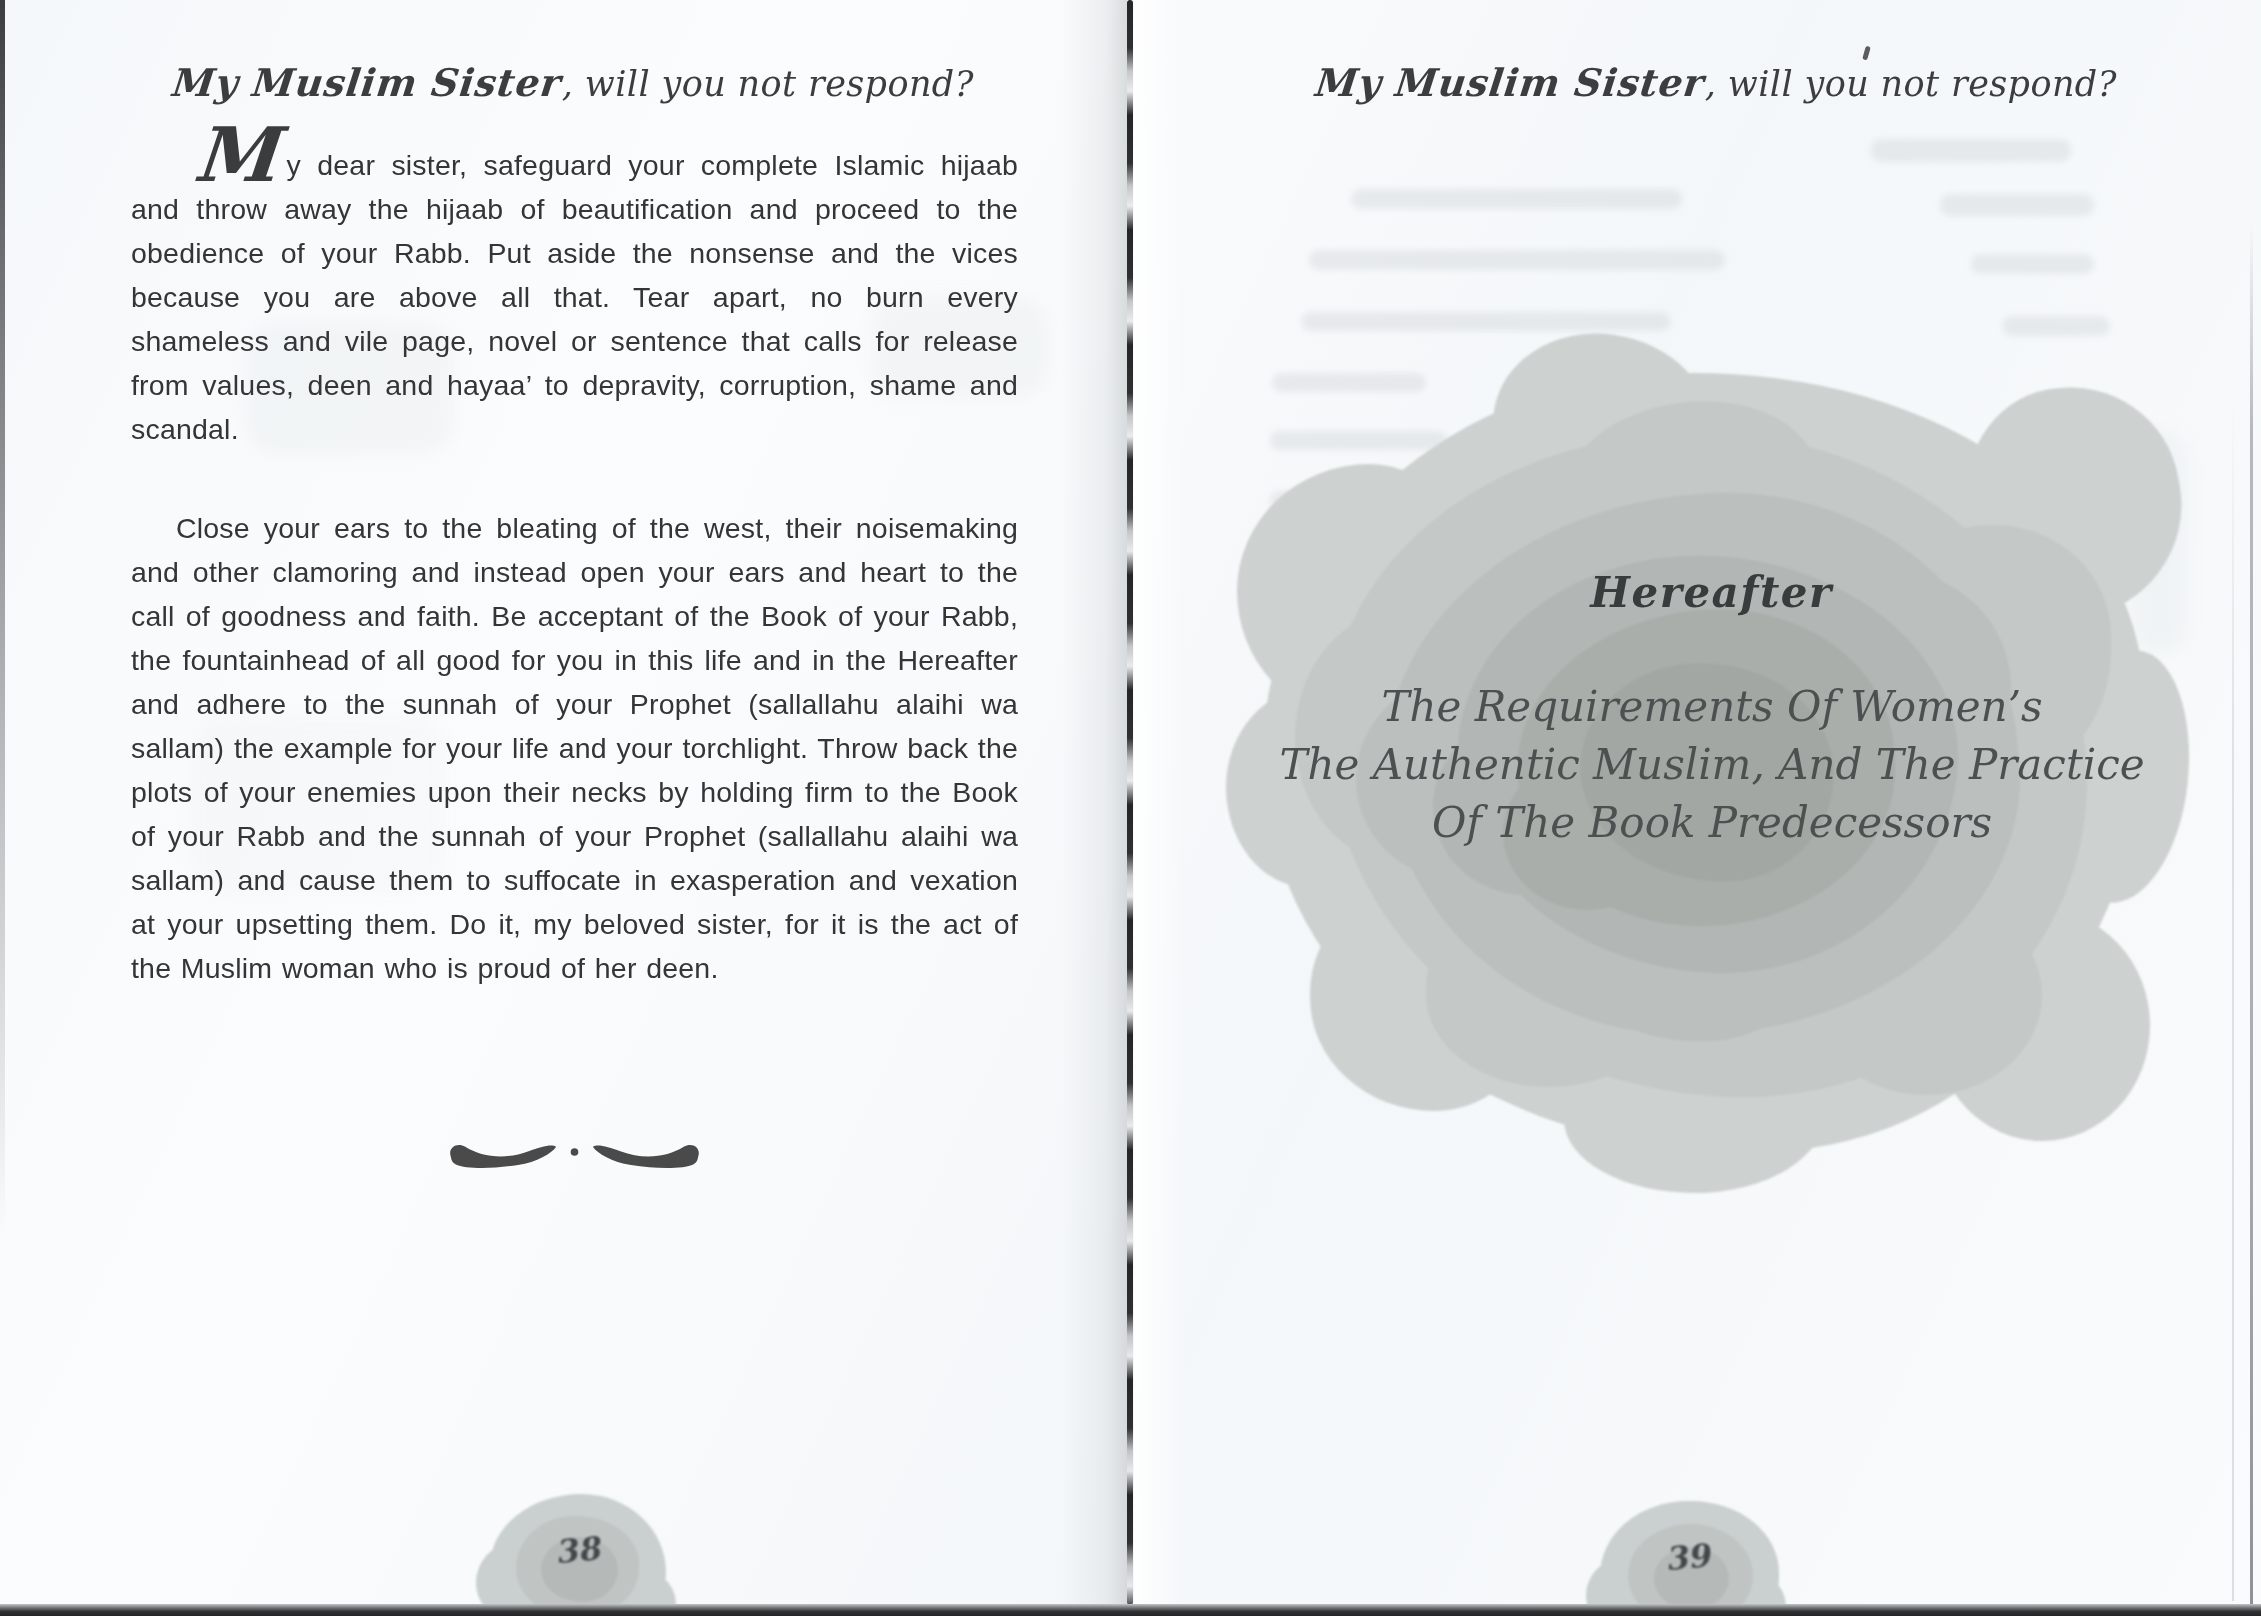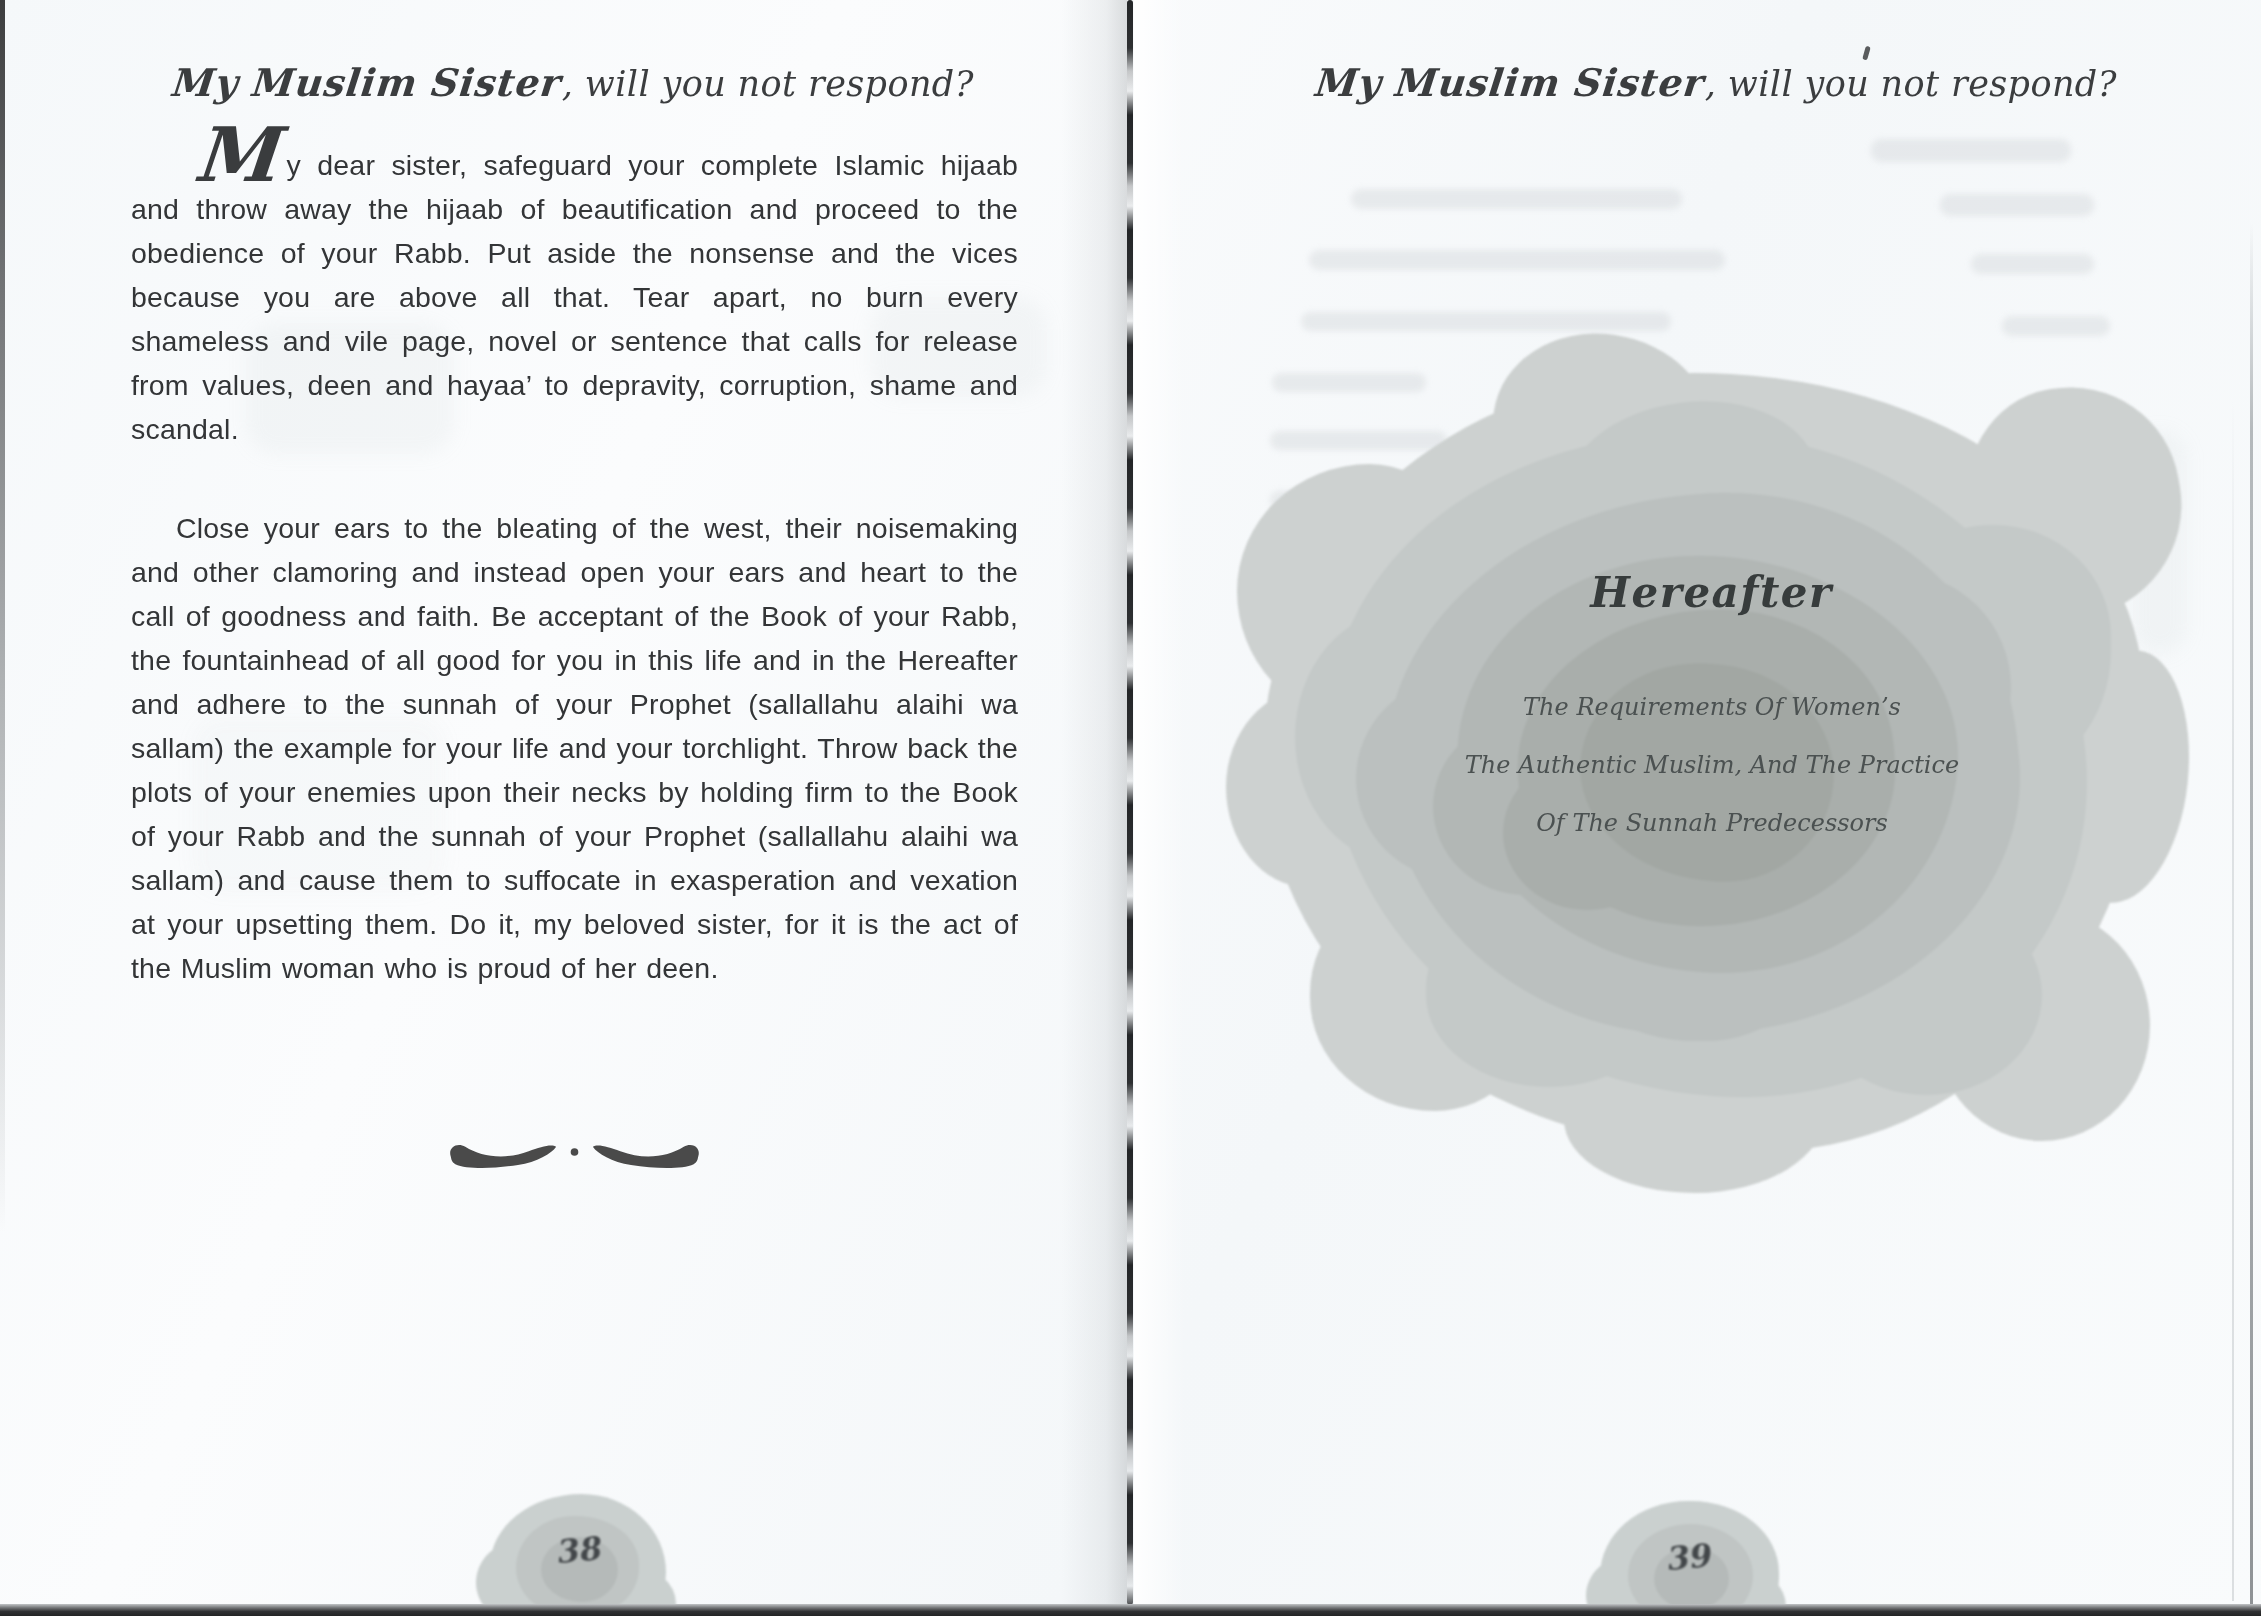--- a/index.html
+++ b/index.html
@@ -45,21 +45,21 @@
   .blobwrap{position:absolute;filter:blur(1px);}
   .bl{position:absolute;}
   .c0{background:#cdd1d0;} .c1{background:#c4c9c8;} .c2{background:#bbc0bf;}
   .c3{background:#b2b7b5;} .c4{background:#a9aeab;} .c5{background:#a1a6a2;opacity:.88;}
   .s0{background:#cad0cf;} .s1{background:#c0c5c4;} .s2{background:#b5bab9;}
   .bigblob{left:1241px;top:356px;width:939px;height:835px;}
   .appendix-heading{position:absolute;left:1255px;top:568px;width:913px;z-index:5;text-align:center;
     font-family:"DejaVu Serif",serif;font-style:italic;font-weight:bold;font-size:42px;
     color:#373c3c;letter-spacing:1.5px;}
   .appendix-sub{position:absolute;left:1246px;top:678px;width:932px;z-index:5;text-align:center;
-    font-family:"DejaVu Serif",serif;font-style:italic;font-size:24px;color:#4b5151;line-height:58px;}
+    font-family:"DejaVu Serif",serif;font-style:italic;font-size:42px;color:#4b5151;line-height:58px;}
   .pagenumblob{width:208px;height:154px;filter:blur(0.8px);}
   .pnb-38{left:476px;top:1494px;}
   .pnb-39{left:1586px;top:1501px;}
   .pagenum{position:absolute;left:0;width:100%;top:37px;z-index:5;text-align:center;
     font-family:"DejaVu Serif",serif;font-style:italic;font-weight:bold;font-size:32px;
     color:#43474a;transform:rotate(-5deg);filter:none;}
   
   .ghost{position:absolute;border-radius:10.8px;background:rgba(168,176,182,.20);filter:blur(3.1px);}
   .ghost-soft{position:absolute;border-radius:31px;background:rgba(182,192,199,.10);filter:blur(9.2px);}
 </style>
@@ -146,21 +146,21 @@
     <div class="bl c4" style="left:277px;top:254px;width:377px;height:316px;border-radius:52% 48% 50% 50% / 48%;transform:rotate(-4deg);"></div>
     <div class="bl c4" style="left:262px;top:400px;width:169px;height:154px;border-radius:50%;"></div>
 
     <div class="bl c5" style="left:339px;top:308px;width:254px;height:216px;border-radius:50% 50% 45% 55% / 52%;transform:rotate(6deg);"></div>
   </div>
 
   <div class="appendix-heading">Hereafter</div>
   <div class="appendix-sub">
     <div>The Requirements Of Women’s</div>
     <div>The Authentic Muslim, And The Practice</div>
-    <div>Of The Sunnah Predecessors</div>
+    <div>Of The Book Predecessors</div>
   </div>
 
   <div class="blobwrap pagenumblob pnb-39">
     <div class="bl s0" style="left:14px;top:0;width:179px;height:146px;border-radius:50% 50% 52% 48% / 52% 50% 48% 50%;"></div>
     <div class="bl s0" style="left:0;top:54px;width:92px;height:81px;border-radius:50%;"></div>
     <div class="bl s0" style="left:119px;top:69px;width:81px;height:73px;border-radius:50%;"></div>
     <div class="bl s1" style="left:42px;top:23px;width:125px;height:103px;border-radius:50% 50% 48% 52% / 50%;"></div>
     <div class="bl s2" style="left:68px;top:46px;width:75px;height:63px;border-radius:50%;"></div>
     <div class="pagenum">39</div>
   </div>

